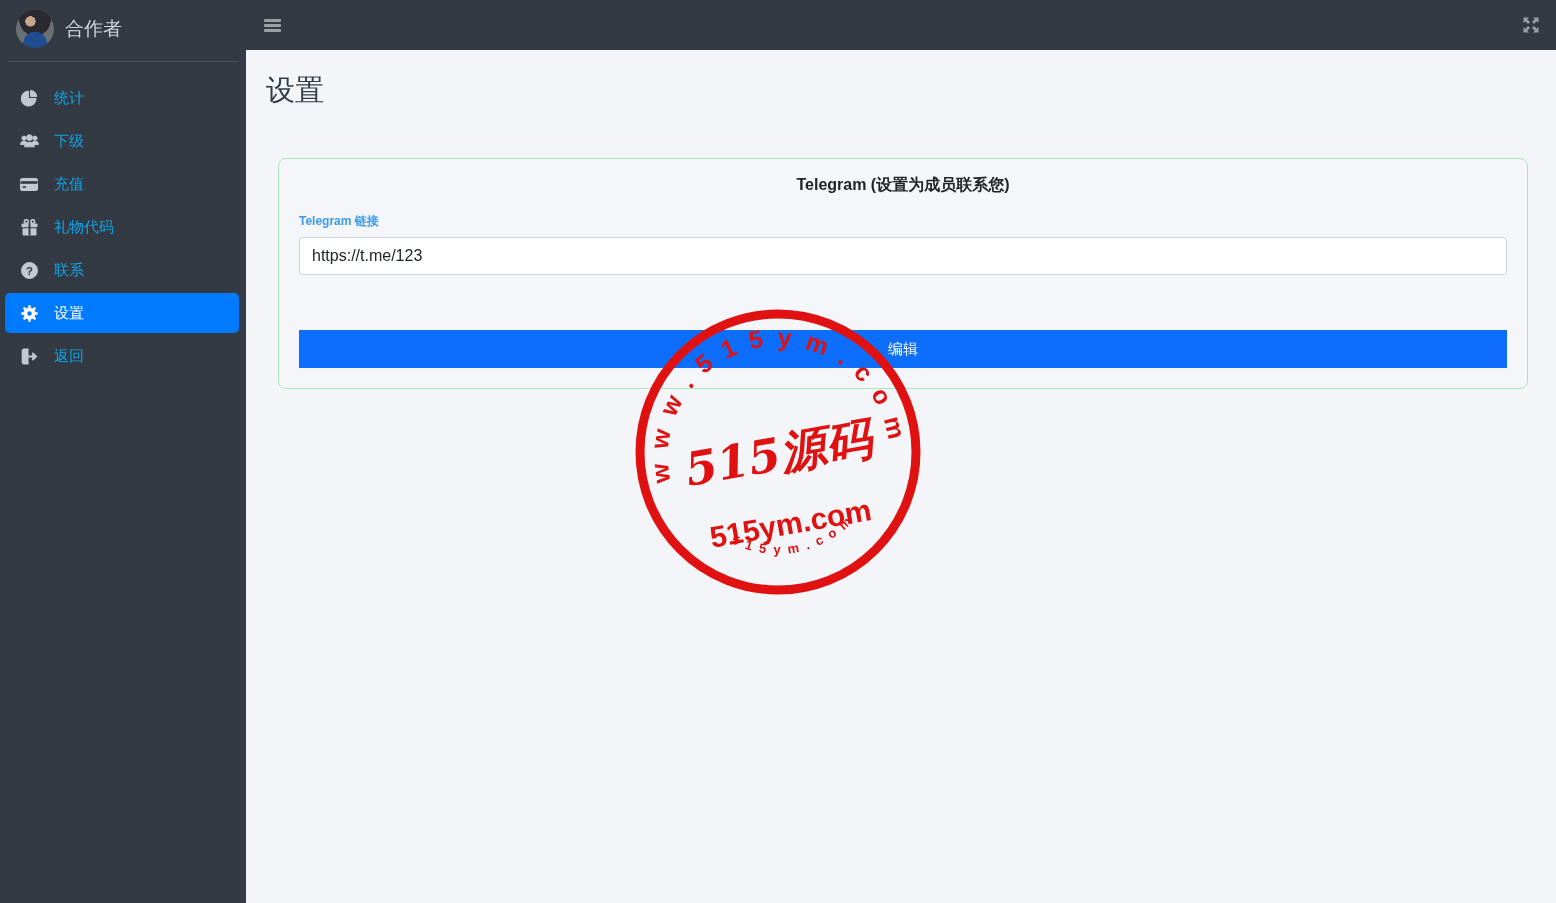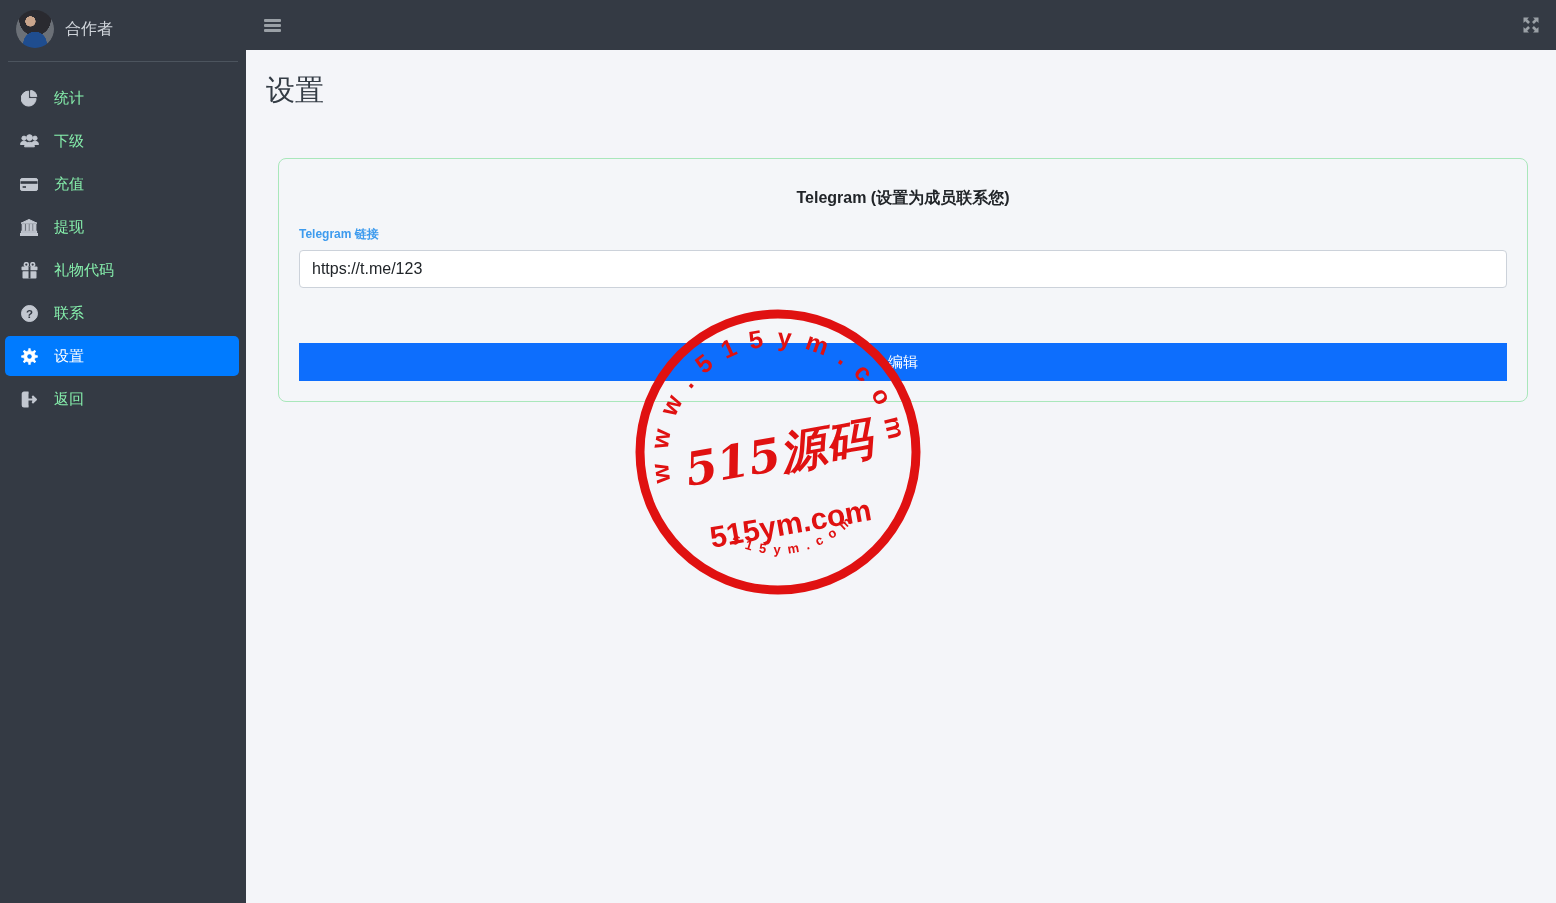--- a/index.html
+++ b/index.html
@@ -26,33 +26,33 @@
     width: 38px; height: 38px; border-radius: 50%;
     background:
       radial-gradient(circle at 50% 88%, #1f4d8f 0 30%, transparent 31%),
       radial-gradient(circle at 38% 30%, #caa58c 0 14%, transparent 15%),
       radial-gradient(circle at 50% 26%, #2a2a30 0 46%, transparent 47%),
       radial-gradient(circle at 50% 50%, #6b7077 0 70%, #585d64 71%);
     flex: 0 0 auto;
   }
   .user-name {
     margin-left: 11px;
-    color: #cfd4da; font-size: 16px;
+    color: #cfd4da; font-size: 19px;
   }
   .sidebar-divider {
     border: 0; border-top: 1px solid #4c545e;
     margin: 0 8px;
   }
   .nav { padding: 16px 7px 0 5px; }
   .nav-item {
     display: flex; align-items: center;
     height: 40px; margin-bottom: 3px;
     padding-left: 13px;
     border-radius: 5px;
-    color: #86efac; font-size: 15px;
+    color: #0ea5e9; font-size: 15px;
     cursor: pointer;
   }
   .nav-item .icon {
     width: 22px; height: 18px;
     display: inline-flex; align-items: center; justify-content: center;
     margin-right: 14px;
     flex: 0 0 auto;
   }
   .nav-item svg { fill: #c2c7d0; stroke: #c2c7d0; }
   .nav-item.active { background: #007bff; color: #ffffff; }
@@ -84,21 +84,21 @@
     margin: 21px 0 0 20px;
     font-size: 29px; font-weight: 400;
     color: #343c45;
   }
 
   .card {
     margin: 47px 28px 0 32px;
     background: #f4f6f9;
     border: 1px solid #a9e7bb;
     border-radius: 8px;
-    padding: 26px 20px 20px 20px;
+    padding: 13px 20px 20px 20px;
   }
   .card-header {
     text-align: center;
     font-size: 16px; font-weight: 700;
     color: #212529;
     padding-top: 3px;
   }
   .field-label {
     margin-top: 17px;
     font-size: 12px; font-weight: 700;
@@ -182,34 +182,20 @@
       <span class="icon">
         <svg width="18" height="15" viewBox="0 0 18 15">
           <rect x="0.5" y="1.5" width="17" height="12" rx="1.6"></rect>
           <rect x="0.5" y="4.2" width="17" height="2.6" fill="#343a44" stroke="none"></rect>
           <rect x="2.6" y="9.2" width="3.4" height="1.6" fill="#343a44" stroke="none"></rect>
         </svg>
       </span>
       <span>充值</span>
     </div>
 
-    <div class="nav-item">
-      <span class="icon">
-        <svg width="18" height="17" viewBox="0 0 18 17">
-          <path d="M9 0.5 L17 4.2 H1 Z"></path>
-          <rect x="2.2" y="5.2" width="2.2" height="6.2"></rect>
-          <rect x="6.1" y="5.2" width="2.2" height="6.2"></rect>
-          <rect x="9.9" y="5.2" width="2.2" height="6.2"></rect>
-          <rect x="13.7" y="5.2" width="2.2" height="6.2"></rect>
-          <rect x="1.4" y="12.2" width="15.2" height="1.6"></rect>
-          <rect x="0.5" y="14.5" width="17" height="2"></rect>
-        </svg>
-      </span>
-      <span>提现</span>
-    </div>
 
     <div class="nav-item">
       <span class="icon">
         <svg width="17" height="17" viewBox="0 0 17 17">
           <circle cx="5.3" cy="2.6" r="1.9" fill="none" stroke-width="1.6"></circle>
           <circle cx="11.7" cy="2.6" r="1.9" fill="none" stroke-width="1.6"></circle>
           <rect x="0.5" y="4.6" width="16" height="3.6" rx="0.8" stroke="none"></rect>
           <rect x="1.5" y="9.2" width="14" height="7.3" rx="0.8" stroke="none"></rect>
           <rect x="7.55" y="4.6" width="1.9" height="11.9" fill="#343a44" stroke="none"></rect>
         </svg>

